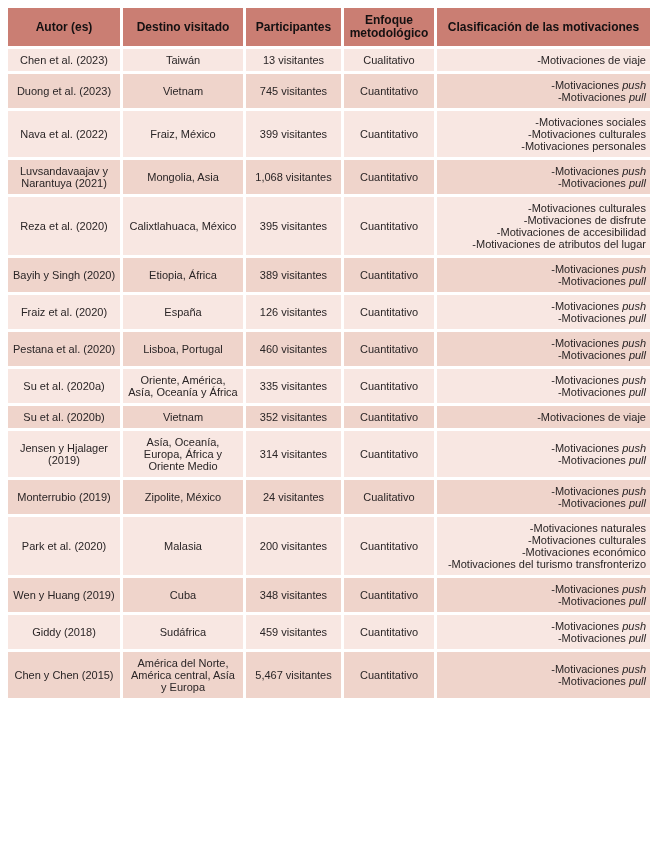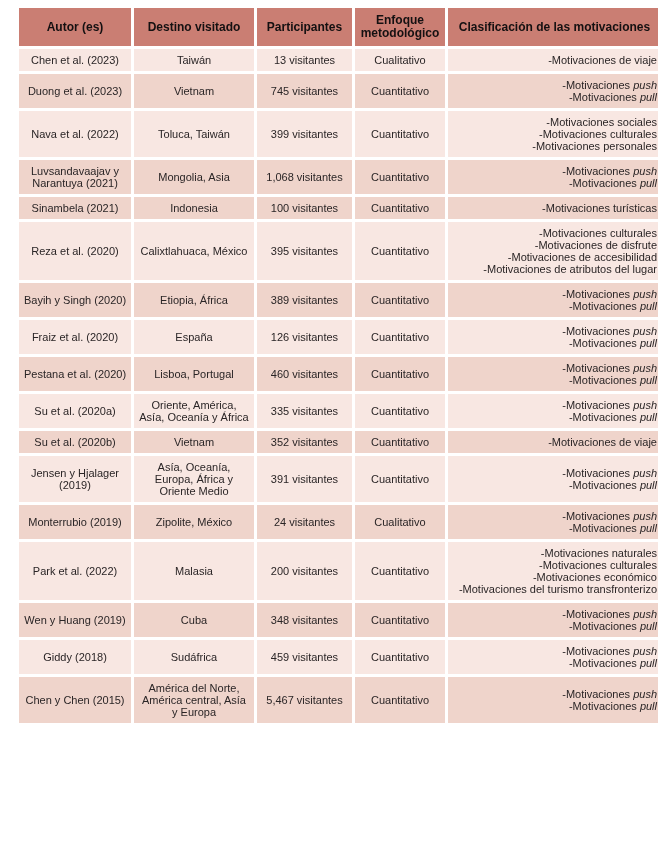--- a/index.html
+++ b/index.html
@@ -14,21 +14,21 @@
     margin: 0;
     padding: 0;
     background: var(--page-bg);
     font-family: "Liberation Sans", sans-serif;
     color: var(--ink);
   }
   .page {
     width: 658px;
     height: 850px;
     background: var(--page-bg);
-    padding: 5px 2px 0 16px;
+    padding: 5px 2px 0 5px;
     overflow: hidden;
   }
   table.motiv {
     border-collapse: separate;
     border-spacing: 3px;
     table-layout: fixed;
     width: 648px;
   }
   col.c1 { width: 112px; }
   col.c2 { width: 120px; }
@@ -95,46 +95,37 @@
           <td class="center">Vietnam</td>
           <td class="center">745 visitantes</td>
           <td class="center">Cuantitativo</td>
           <td class="left">
             <div>-Motivaciones <i>push</i></div>
             <div>-Motivaciones <i>pull</i></div>
           </td>
         </tr>
         <tr class="light">
           <td class="center">Nava et al. (2022)</td>
-          <td class="center">Toluca, Taiwán</td>
+          <td class="center">Fraiz, México</td>
           <td class="center">399 visitantes</td>
           <td class="center">Cuantitativo</td>
           <td class="left">
             <div>-Motivaciones sociales</div>
             <div>-Motivaciones culturales</div>
             <div>-Motivaciones personales</div>
           </td>
         </tr>
         <tr class="dark">
           <td class="center">Luvsandavaajav y Narantuya (2021)</td>
           <td class="center">Mongolia, Asia</td>
           <td class="center">1,068 visitantes</td>
           <td class="center">Cuantitativo</td>
           <td class="left">
             <div>-Motivaciones <i>push</i></div>
             <div>-Motivaciones <i>pull</i></div>
-          </td>
-        </tr>
-        <tr class="dark">
-          <td class="center">Sinambela (2021)</td>
-          <td class="center">Indonesia</td>
-          <td class="center">100 visitantes</td>
-          <td class="center">Cuantitativo</td>
-          <td class="left">
-            <div>-Motivaciones turísticas</div>
           </td>
         </tr>
         <tr class="light">
           <td class="center">Reza et al. (2020)</td>
           <td class="center">Calixtlahuaca, México</td>
           <td class="center">395 visitantes</td>
           <td class="center">Cuantitativo</td>
           <td class="left">
             <div>-Motivaciones culturales</div>
             <div>-Motivaciones de disfrute</div>
@@ -187,39 +178,39 @@
           <td class="center">Vietnam</td>
           <td class="center">352 visitantes</td>
           <td class="center">Cuantitativo</td>
           <td class="left">
             <div>-Motivaciones de viaje</div>
           </td>
         </tr>
         <tr class="light">
           <td class="center">Jensen y Hjalager (2019)</td>
           <td class="center">Asía, Oceanía, Europa, África y Oriente Medio</td>
-          <td class="center">391 visitantes</td>
+          <td class="center">314 visitantes</td>
           <td class="center">Cuantitativo</td>
           <td class="left">
             <div>-Motivaciones <i>push</i></div>
             <div>-Motivaciones <i>pull</i></div>
           </td>
         </tr>
         <tr class="dark">
           <td class="center">Monterrubio (2019)</td>
           <td class="center">Zipolite, México</td>
           <td class="center">24 visitantes</td>
           <td class="center">Cualitativo</td>
           <td class="left">
             <div>-Motivaciones <i>push</i></div>
             <div>-Motivaciones <i>pull</i></div>
           </td>
         </tr>
         <tr class="light">
-          <td class="center">Park et al. (2022)</td>
+          <td class="center">Park et al. (2020)</td>
           <td class="center">Malasia</td>
           <td class="center">200 visitantes</td>
           <td class="center">Cuantitativo</td>
           <td class="left">
             <div>-Motivaciones naturales</div>
             <div>-Motivaciones culturales</div>
             <div>-Motivaciones económico</div>
             <div>-Motivaciones del turismo transfronterizo</div>
           </td>
         </tr>

